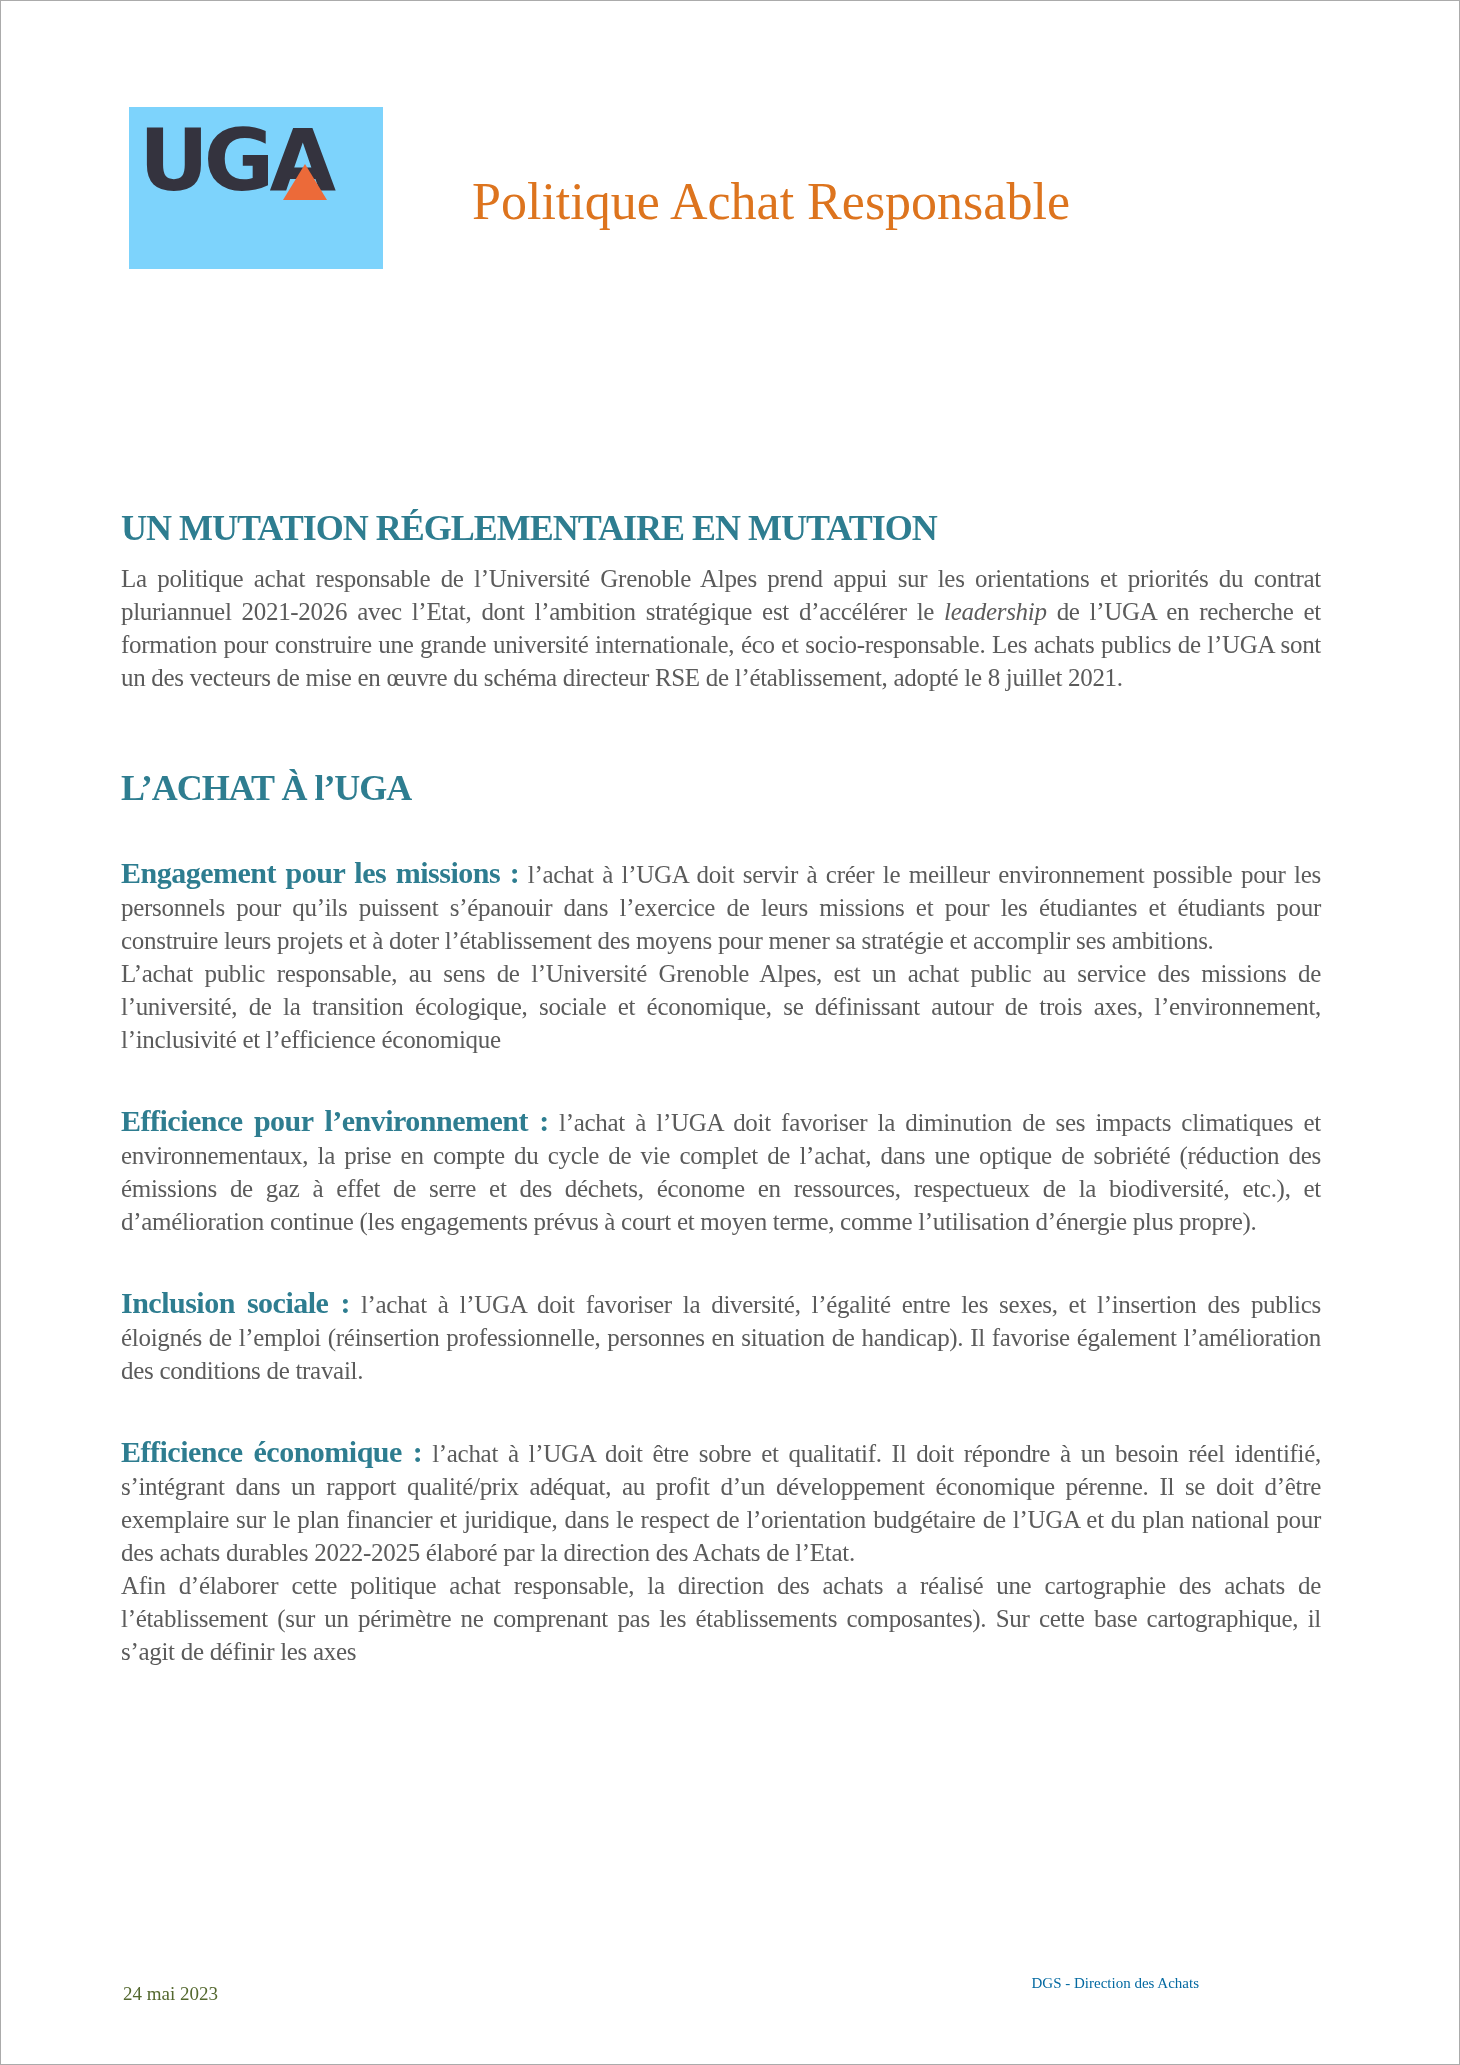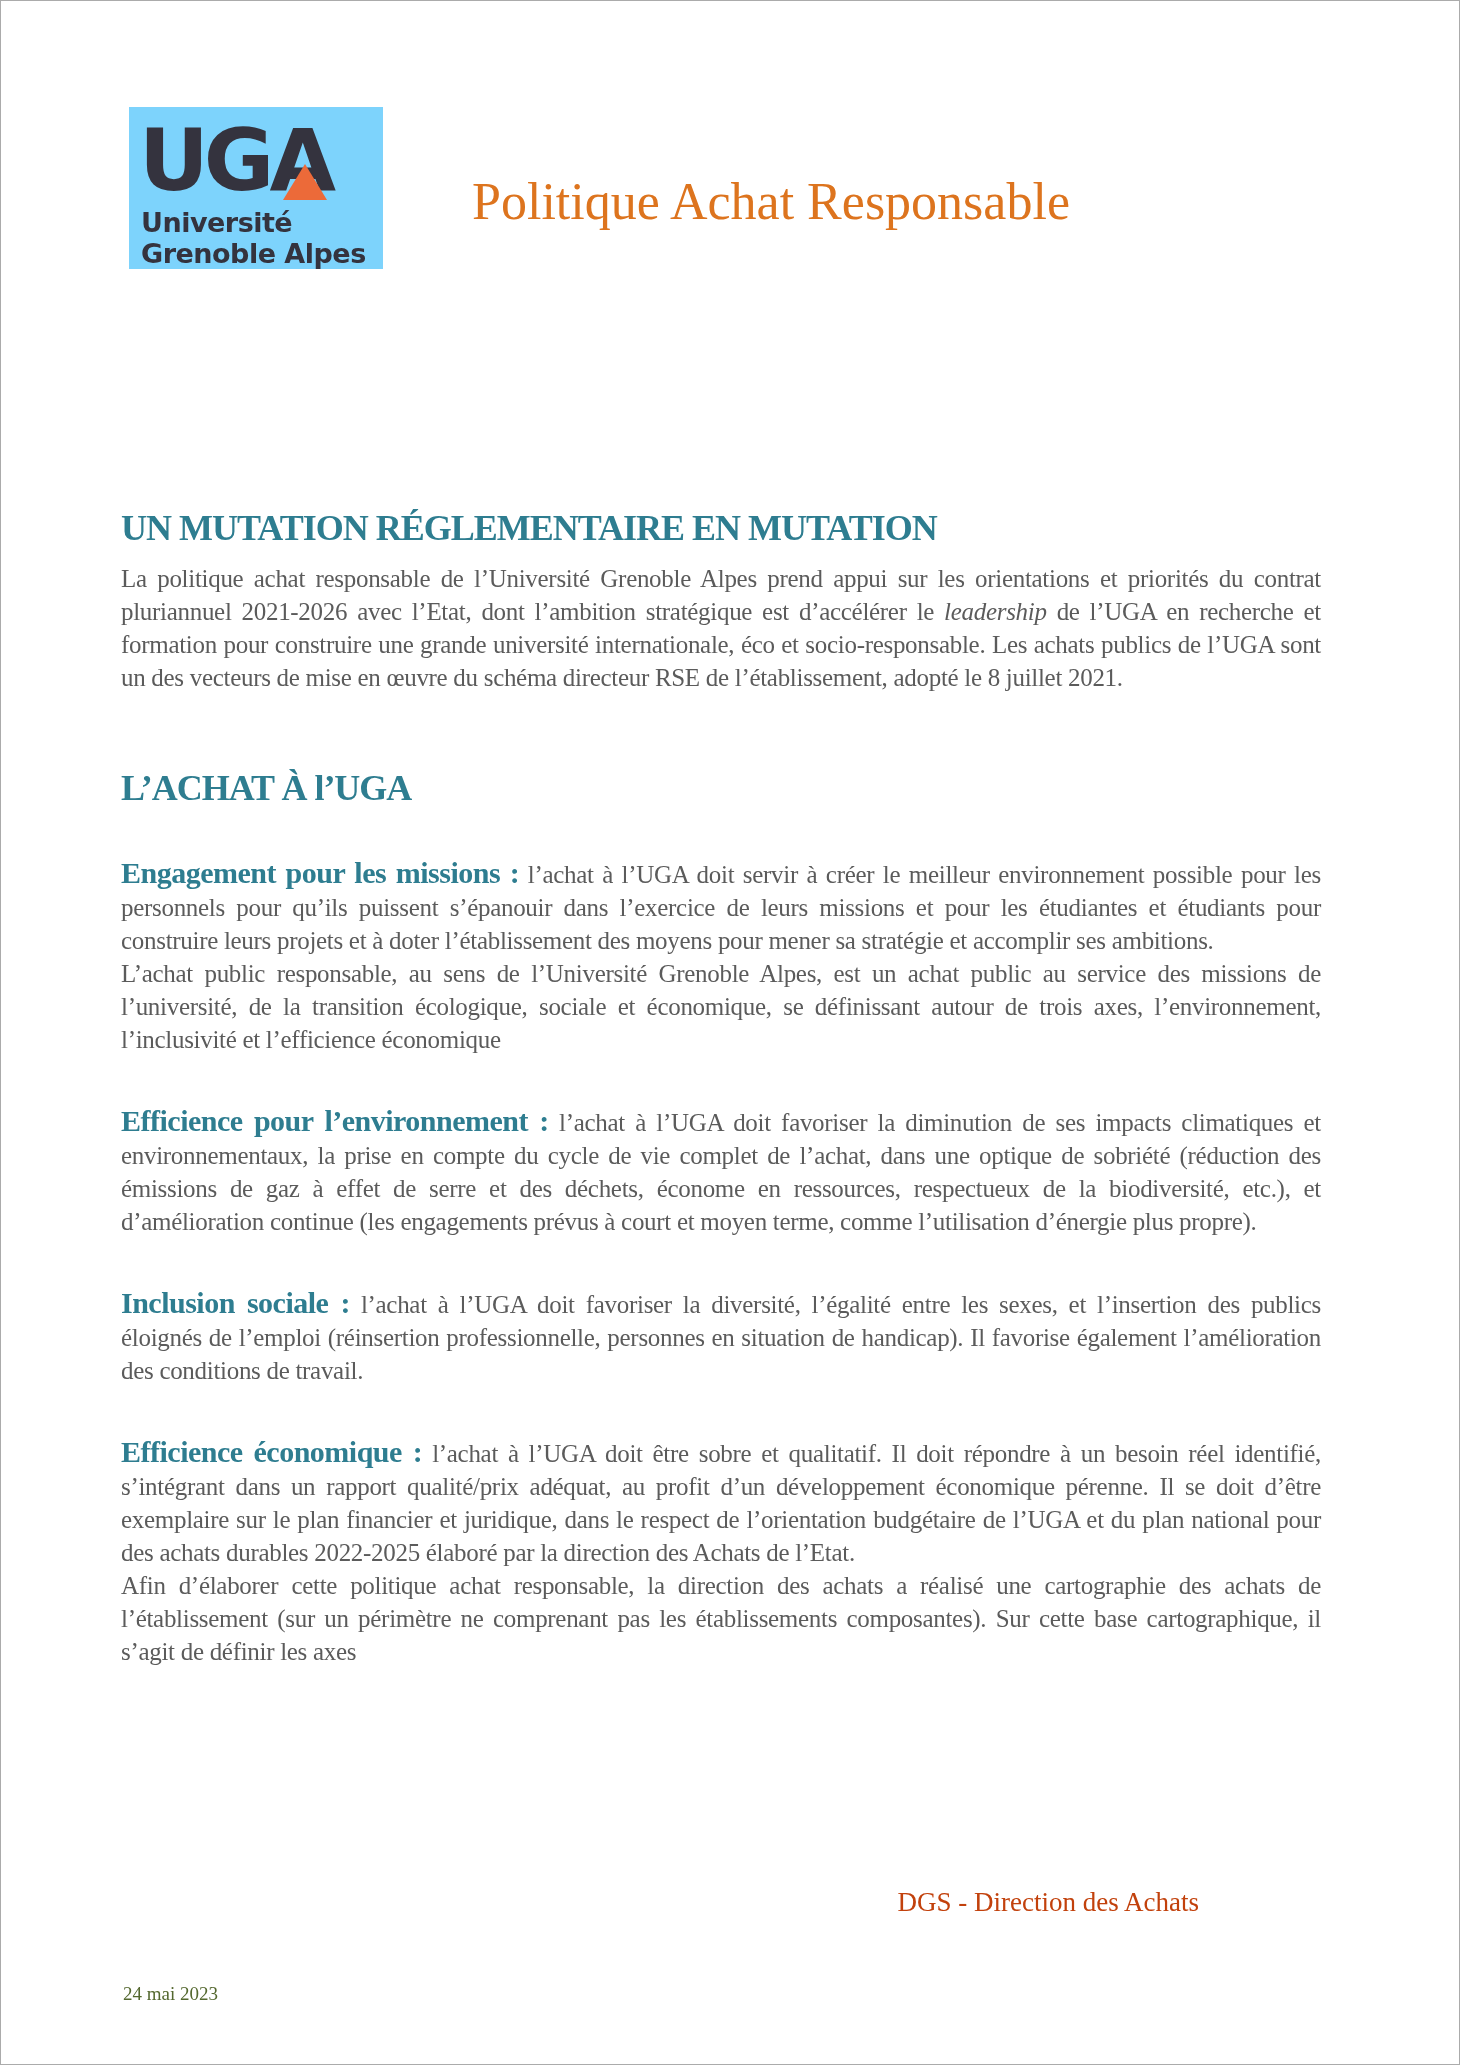--- a/index.html
+++ b/index.html
@@ -51,37 +51,33 @@
     font-size:25px; line-height:33px; letter-spacing:-0.3px;
   }
   .gap-axis { margin-top:48px; }
   .axis-label { font-weight:bold; font-size:30px; color:#2e7d90; letter-spacing:-0.5px; }
   
   .f-date {
     position:absolute; left:122px; top:1982px;
     font-size:19px; color:#54682f;
   }
   .f-issuer {
-    position:absolute; right:260px; top:1886px;
-    font-size:27px; color:#c2410c;
+    position:absolute; right:260px; top:1974px;
+    font-size:15px; color:#0369a1;
   }
 </style>
 </head>
 <body>
 
 <div class="page">
 
   <div class="logo">
     <div class="logo-mark">
       <span>UGA</span>
       <span class="logo-triangle"></span>
-    </div>
-    <div class="logo-name">
-      <div>Université</div>
-      <div>Grenoble Alpes</div>
     </div>
   </div>
 
   <h1 class="doc-title">
     <span>Politique Achat Responsable</span>
   </h1>
 
   <main class="content">
 
     <h2 class="sec-h mb14">UN MUTATION RÉGLEMENTAIRE EN MUTATION</h2>

